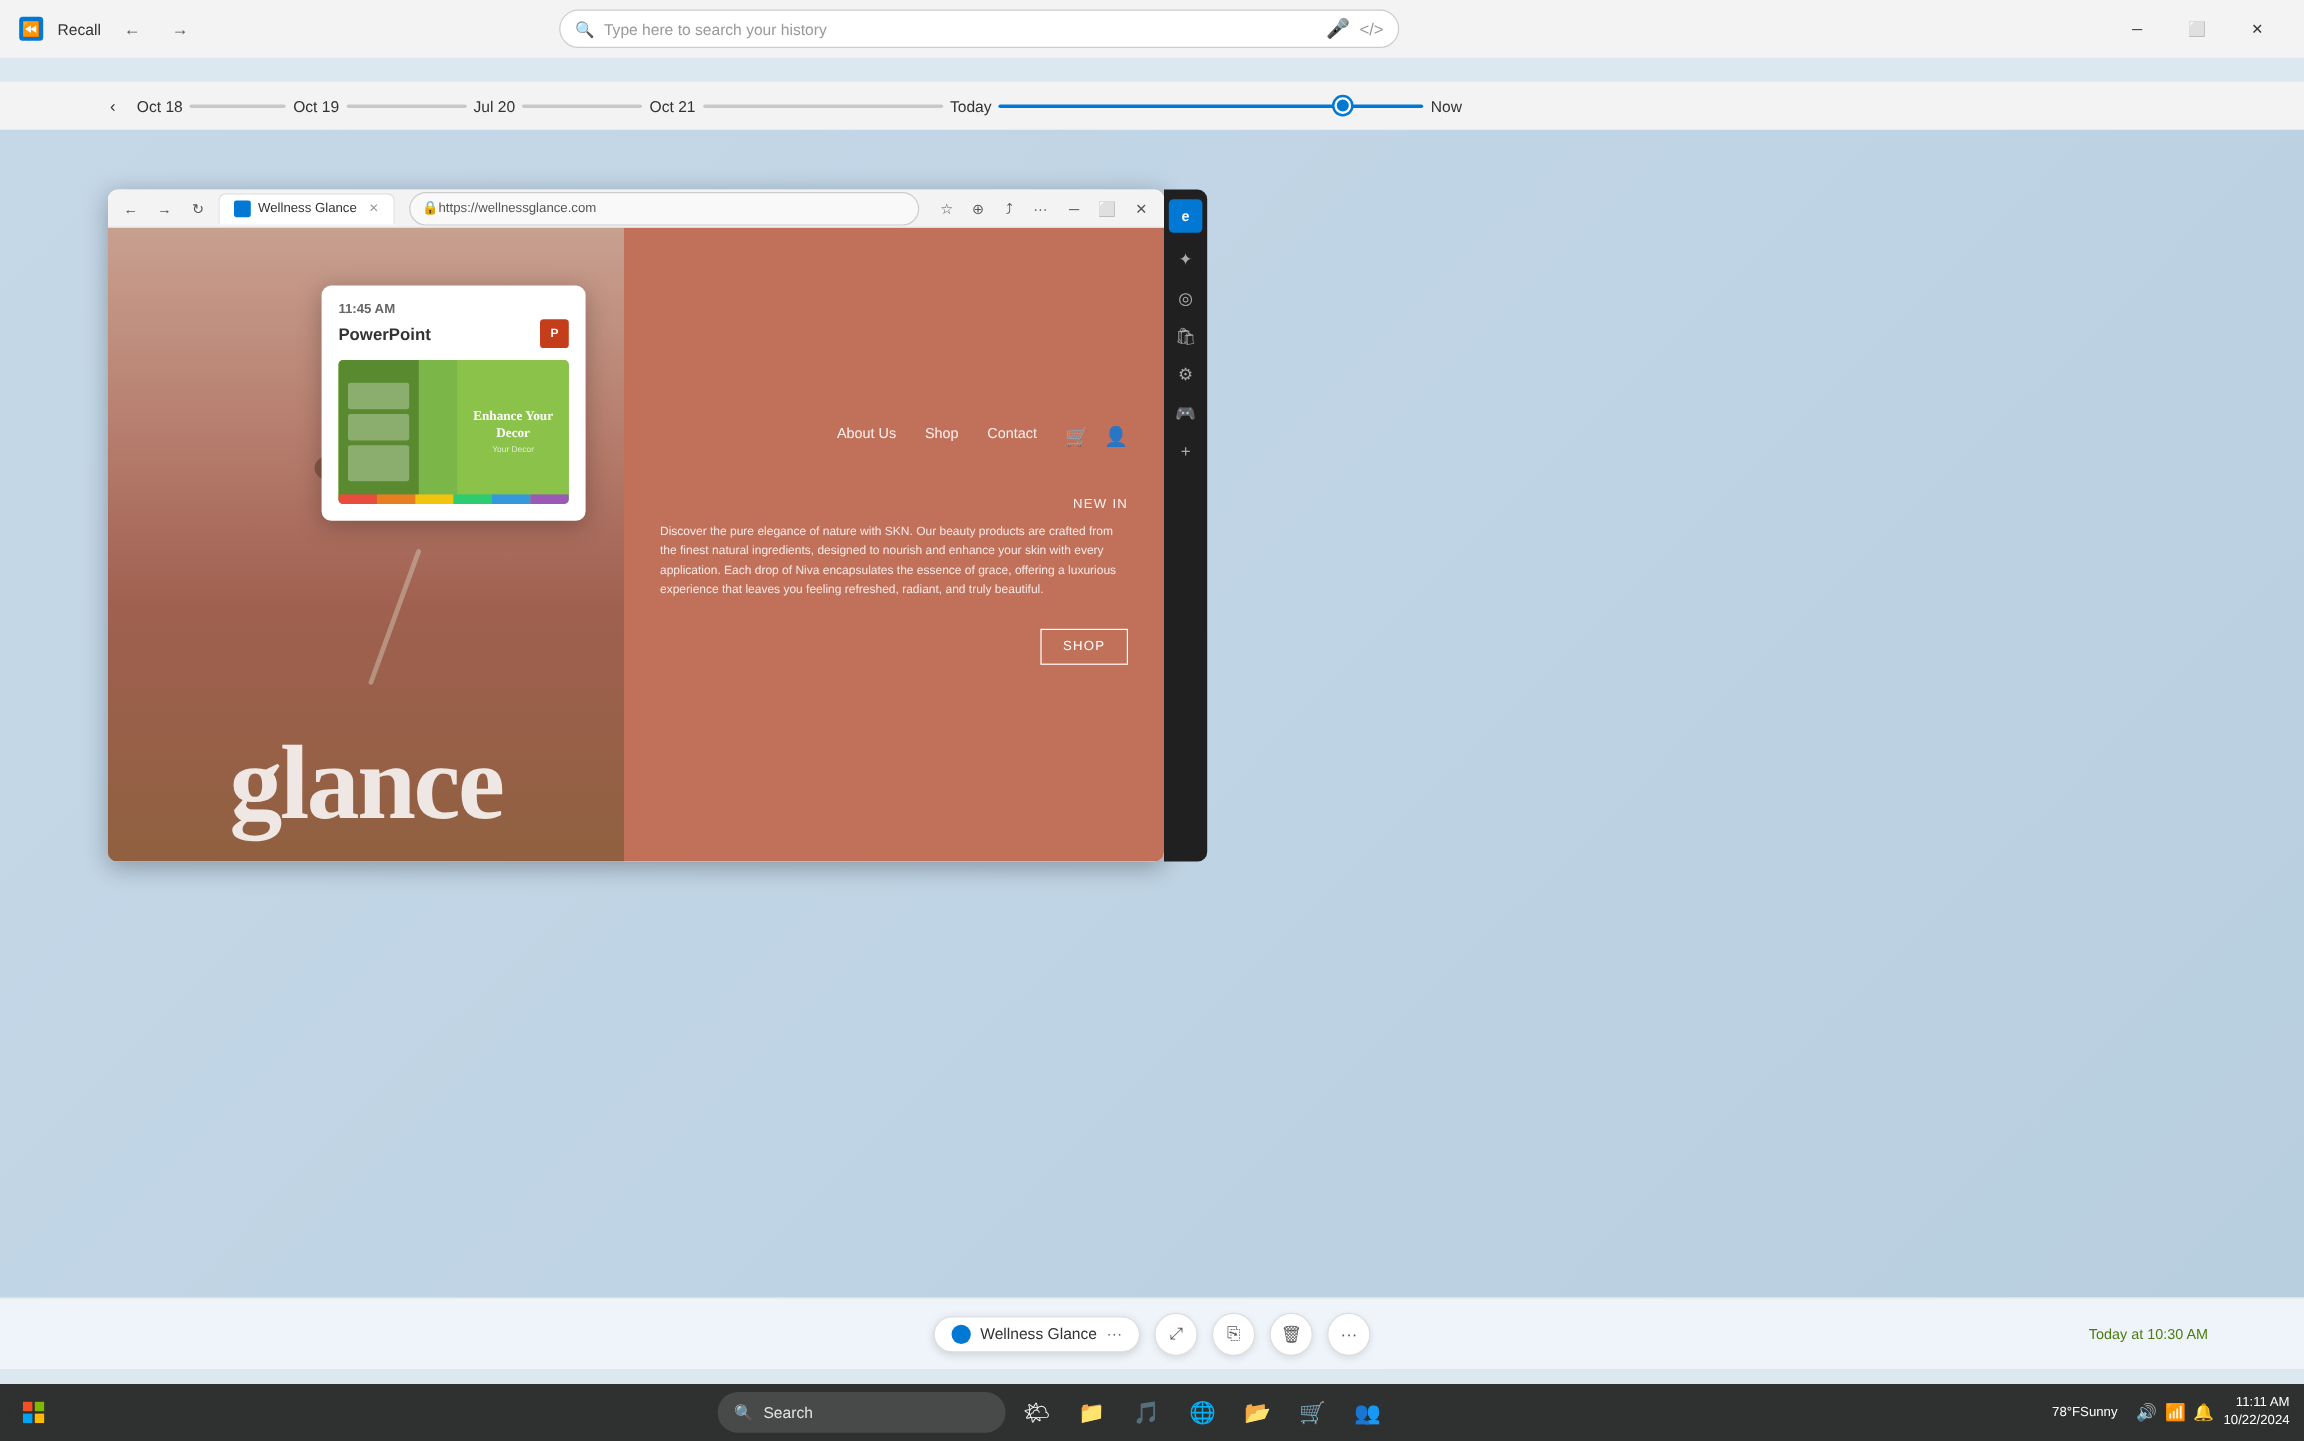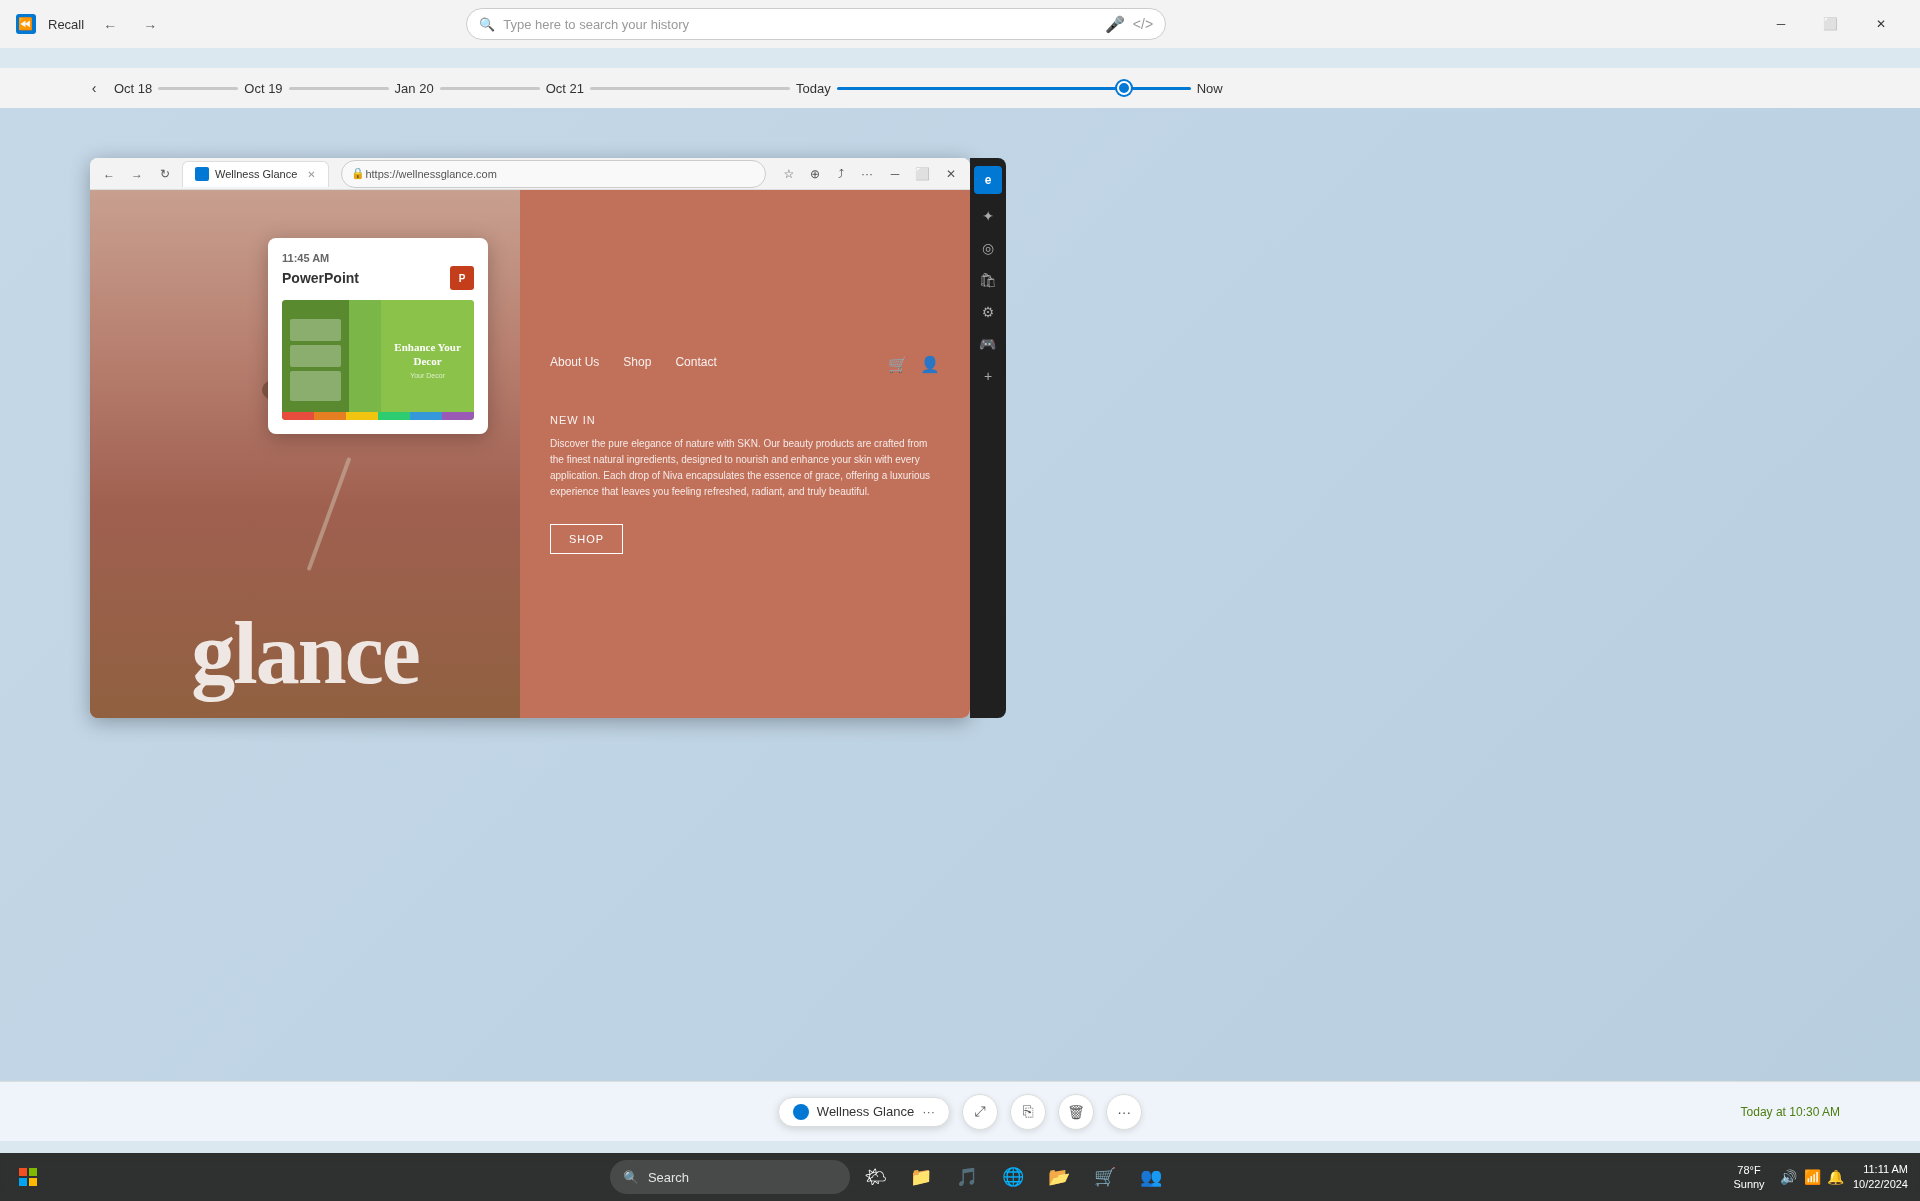--- a/index.html
+++ b/index.html
@@ -196,20 +196,21 @@
       line-height: 1;
     }
     .website-right {
       flex: 1;
       background: #c1705a;
       padding: 30px;
       display: flex;
       flex-direction: column;
       justify-content: center;
       color: white;
+      align-items: flex-end;
     }
     .website-nav {
       display: flex; gap: 24px; margin-bottom: 40px;
       font-size: 12px; font-weight: 500;
     }
     .website-nav-icons { margin-left: auto; display: flex; gap: 12px; font-size: 16px; }
     .new-in-label { font-size: 11px; letter-spacing: 1px; opacity: 0.9; margin-bottom: 10px; }
     .product-headline { font-size: 36px; font-weight: 300; font-family: Georgia, serif; line-height: 1.2; margin-bottom: 16px; }
     .product-desc { font-size: 10px; line-height: 1.6; opacity: 0.85; margin-bottom: 24px; }
     .shop-btn {
@@ -398,21 +399,21 @@
       min-width: 240px;
       cursor: pointer;
       color: rgba(255,255,255,0.85);
       font-size: 13px;
     }
     .taskbar-sys-info {
       display: flex; flex-direction: column; align-items: flex-end;
       color: white; font-size: 11px; line-height: 1.4;
     }
     .taskbar-weather {
-      display: flex; flex-direction: column; align-items: center;
+      display: flex; flex-direction: row; align-items: center;
       color: white; font-size: 11px; line-height: 1.3;
       margin-right: 8px;
     }
     .taskbar-icons-area {
       display: flex; align-items: center; gap: 6px;
     }
     .sys-icon { font-size: 14px; color: white; cursor: pointer; }
   </style>
 </head>
 <body>
@@ -444,21 +445,21 @@
     <span class="timeline-label">Oct 18</span>
   </div>
   <div class="timeline-track" style="width:80px;"></div>
 
   <div class="timeline-item">
     <span class="timeline-label">Oct 19</span>
   </div>
   <div class="timeline-track" style="width:100px;"></div>
 
   <div class="timeline-item">
-    <span class="timeline-label">Jan 20</span>
+    <span class="timeline-label">Jul 20</span>
   </div>
   <div class="timeline-track" style="width:100px;"></div>
 
   <div class="timeline-item">
     <span class="timeline-label">Oct 21</span>
   </div>
   <div class="timeline-track" style="width:200px;"></div>
 
   <div class="timeline-item">
     <span class="timeline-label">Today</span>

